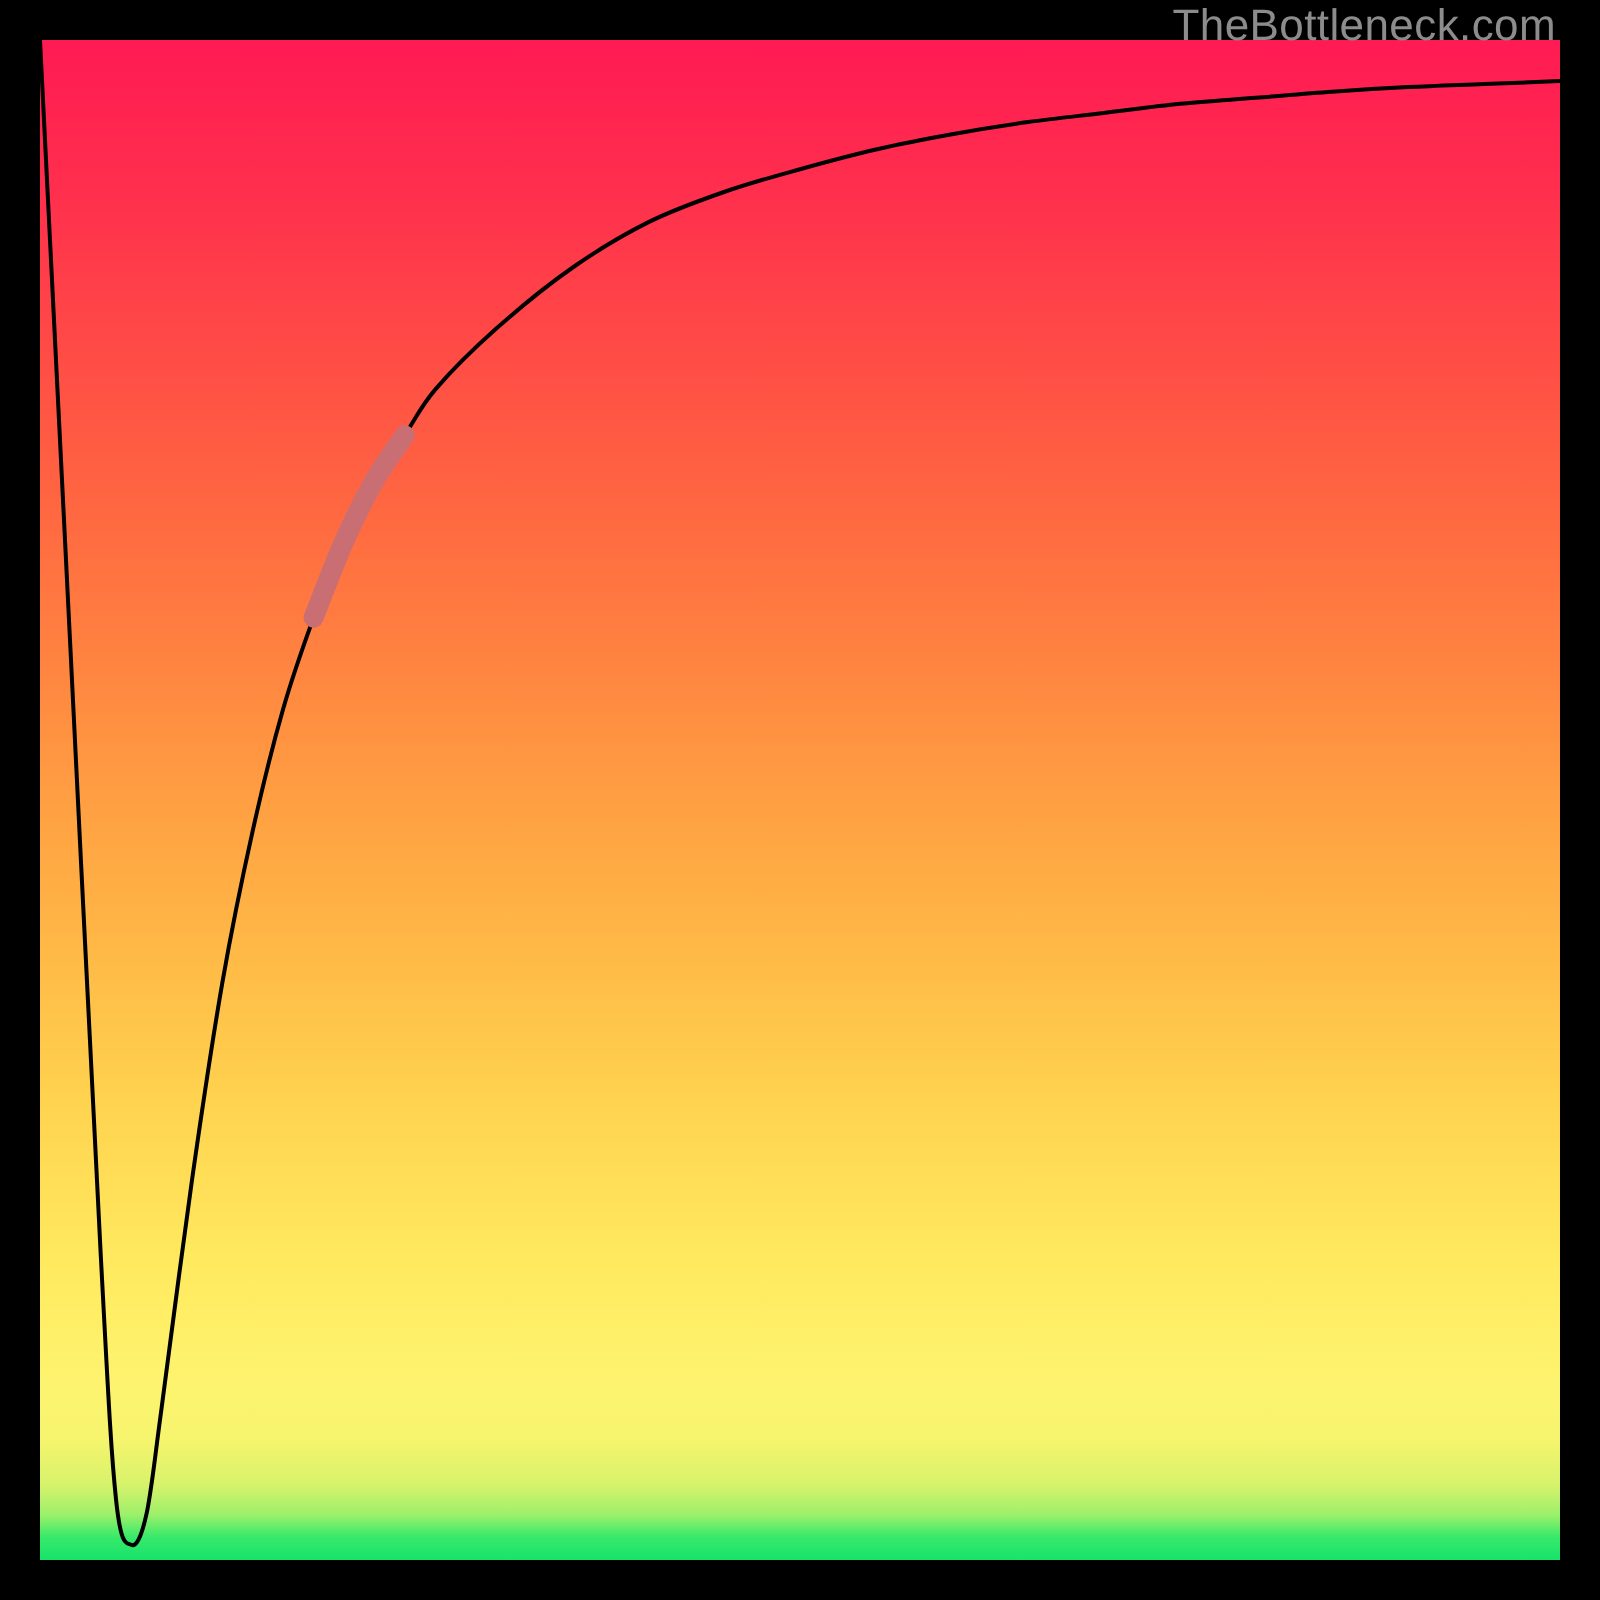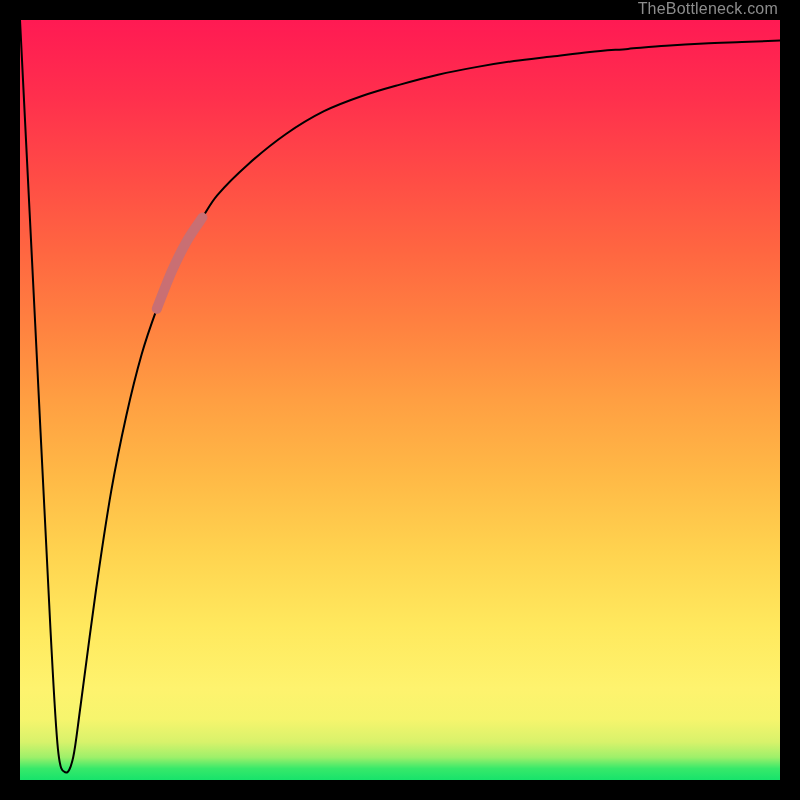--- a/index.html
+++ b/index.html
@@ -50,21 +50,21 @@
     top: 0;
     width: 760px;
     height: 760px;
     overflow: visible;
   }
   #watermark {
     position: absolute;
     top: 0px;
     right: 22px;
     color: #8c8c8c;
-    font-size: 16px;
+    font-size: 22px;
     font-weight: 500;
     letter-spacing: 0.2px;
     user-select: none;
   }
 </style>
 </head>
 <body>
 
 <div id="stage">
 

